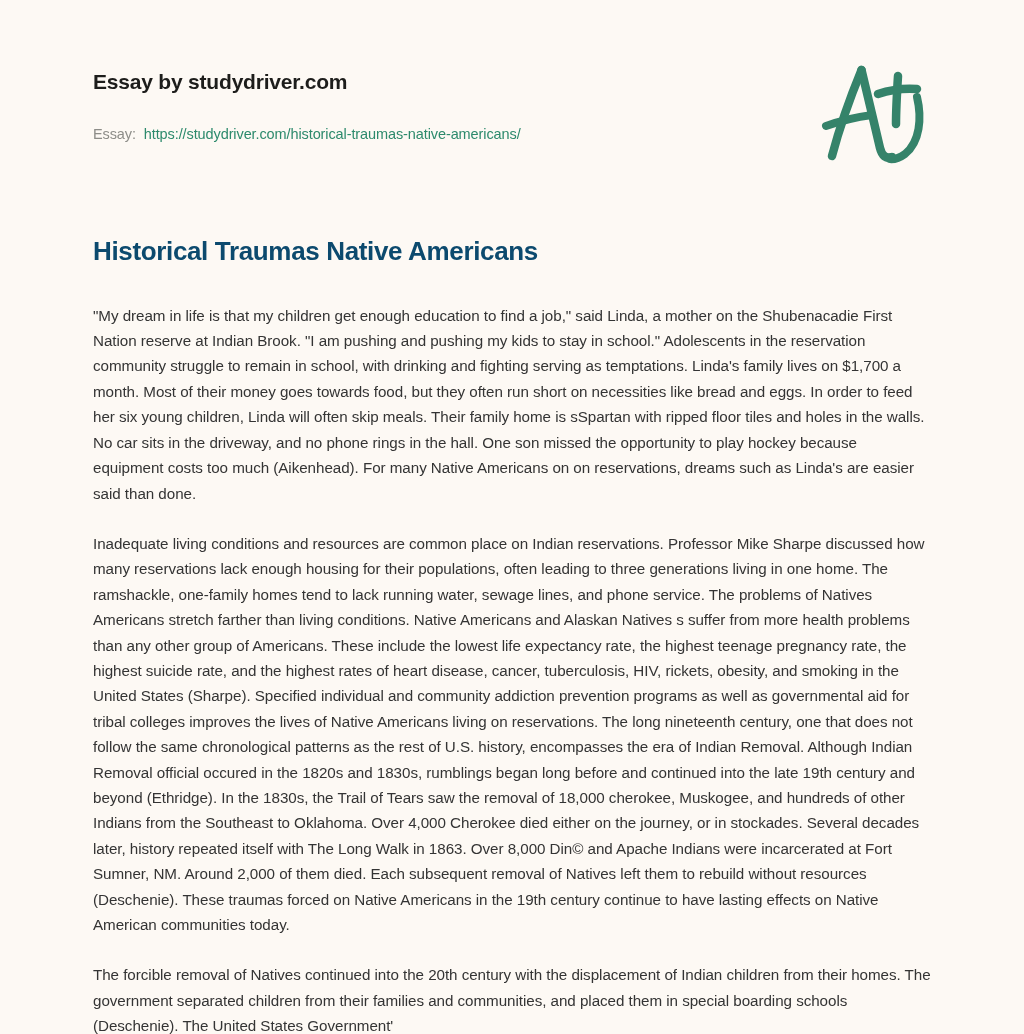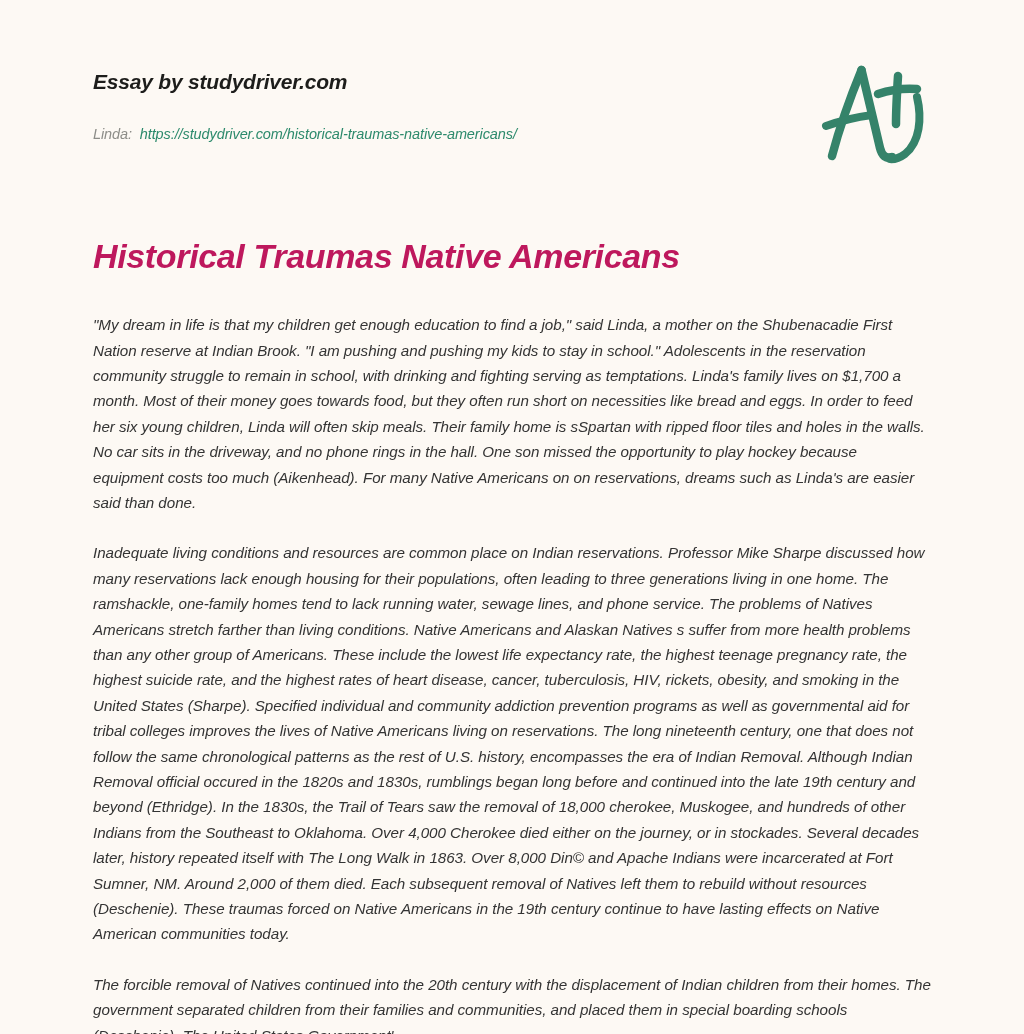--- a/index.html
+++ b/index.html
@@ -14,21 +14,20 @@
     font-family: "Liberation Sans", sans-serif;
     overflow: hidden;
   }
 
   .page {
     position: relative;
     width: 1024px;
     height: 880px;
     background: #fdf9f4;
     box-sizing: border-box;
-    font-style: italic;
   }
 
   
   .header {
     position: absolute;
     left: 0;
     top: 0;
     width: 1024px;
     height: 200px;
   }
@@ -78,24 +77,24 @@
   
   .article {
     position: absolute;
     left: 93px;
     top: 236px;
     width: 838px;
   }
 
   .article-title {
     margin: 0 0 36px 0;
-    font-size: 34px;
+    font-size: 26px;
     line-height: 1.18;
     font-weight: bold;
-    color: #be185d;
+    color: #0c4a6e;
     letter-spacing: -0.35px;
   }
 
   .body-copy p {
     margin: 0 0 25px 0;
     font-size: 15.2px;
     line-height: 25.4px;
     color: #343434;
     letter-spacing: -0.05px;
     text-align: left;
@@ -107,21 +106,21 @@
 </head>
 <body>
 
 <div class="page">
 
   <div class="header">
 
     <div class="byline">Essay by studydriver.com</div>
 
     <div class="source-line">
-      <span class="source-label">Linda:</span>
+      <span class="source-label">Essay:</span>
       <span>&nbsp;</span><a class="source-url" href="#">https://studydriver.com/historical-traumas-native-americans/</a>
     </div>
 
     <div class="logo">
       <svg viewBox="0 0 120 108" xmlns="http://www.w3.org/2000/svg">
         <g fill="none" stroke="#35836a" stroke-linecap="round" stroke-linejoin="round">
 
           <path d="M49.5 10 C 40 33, 29 62, 20 96" stroke-width="8.5"></path>
 
           <path d="M49.5 10 C 55 34, 62 62, 68 88 C 70 96, 74 99, 80 97" stroke-width="8.5"></path>

